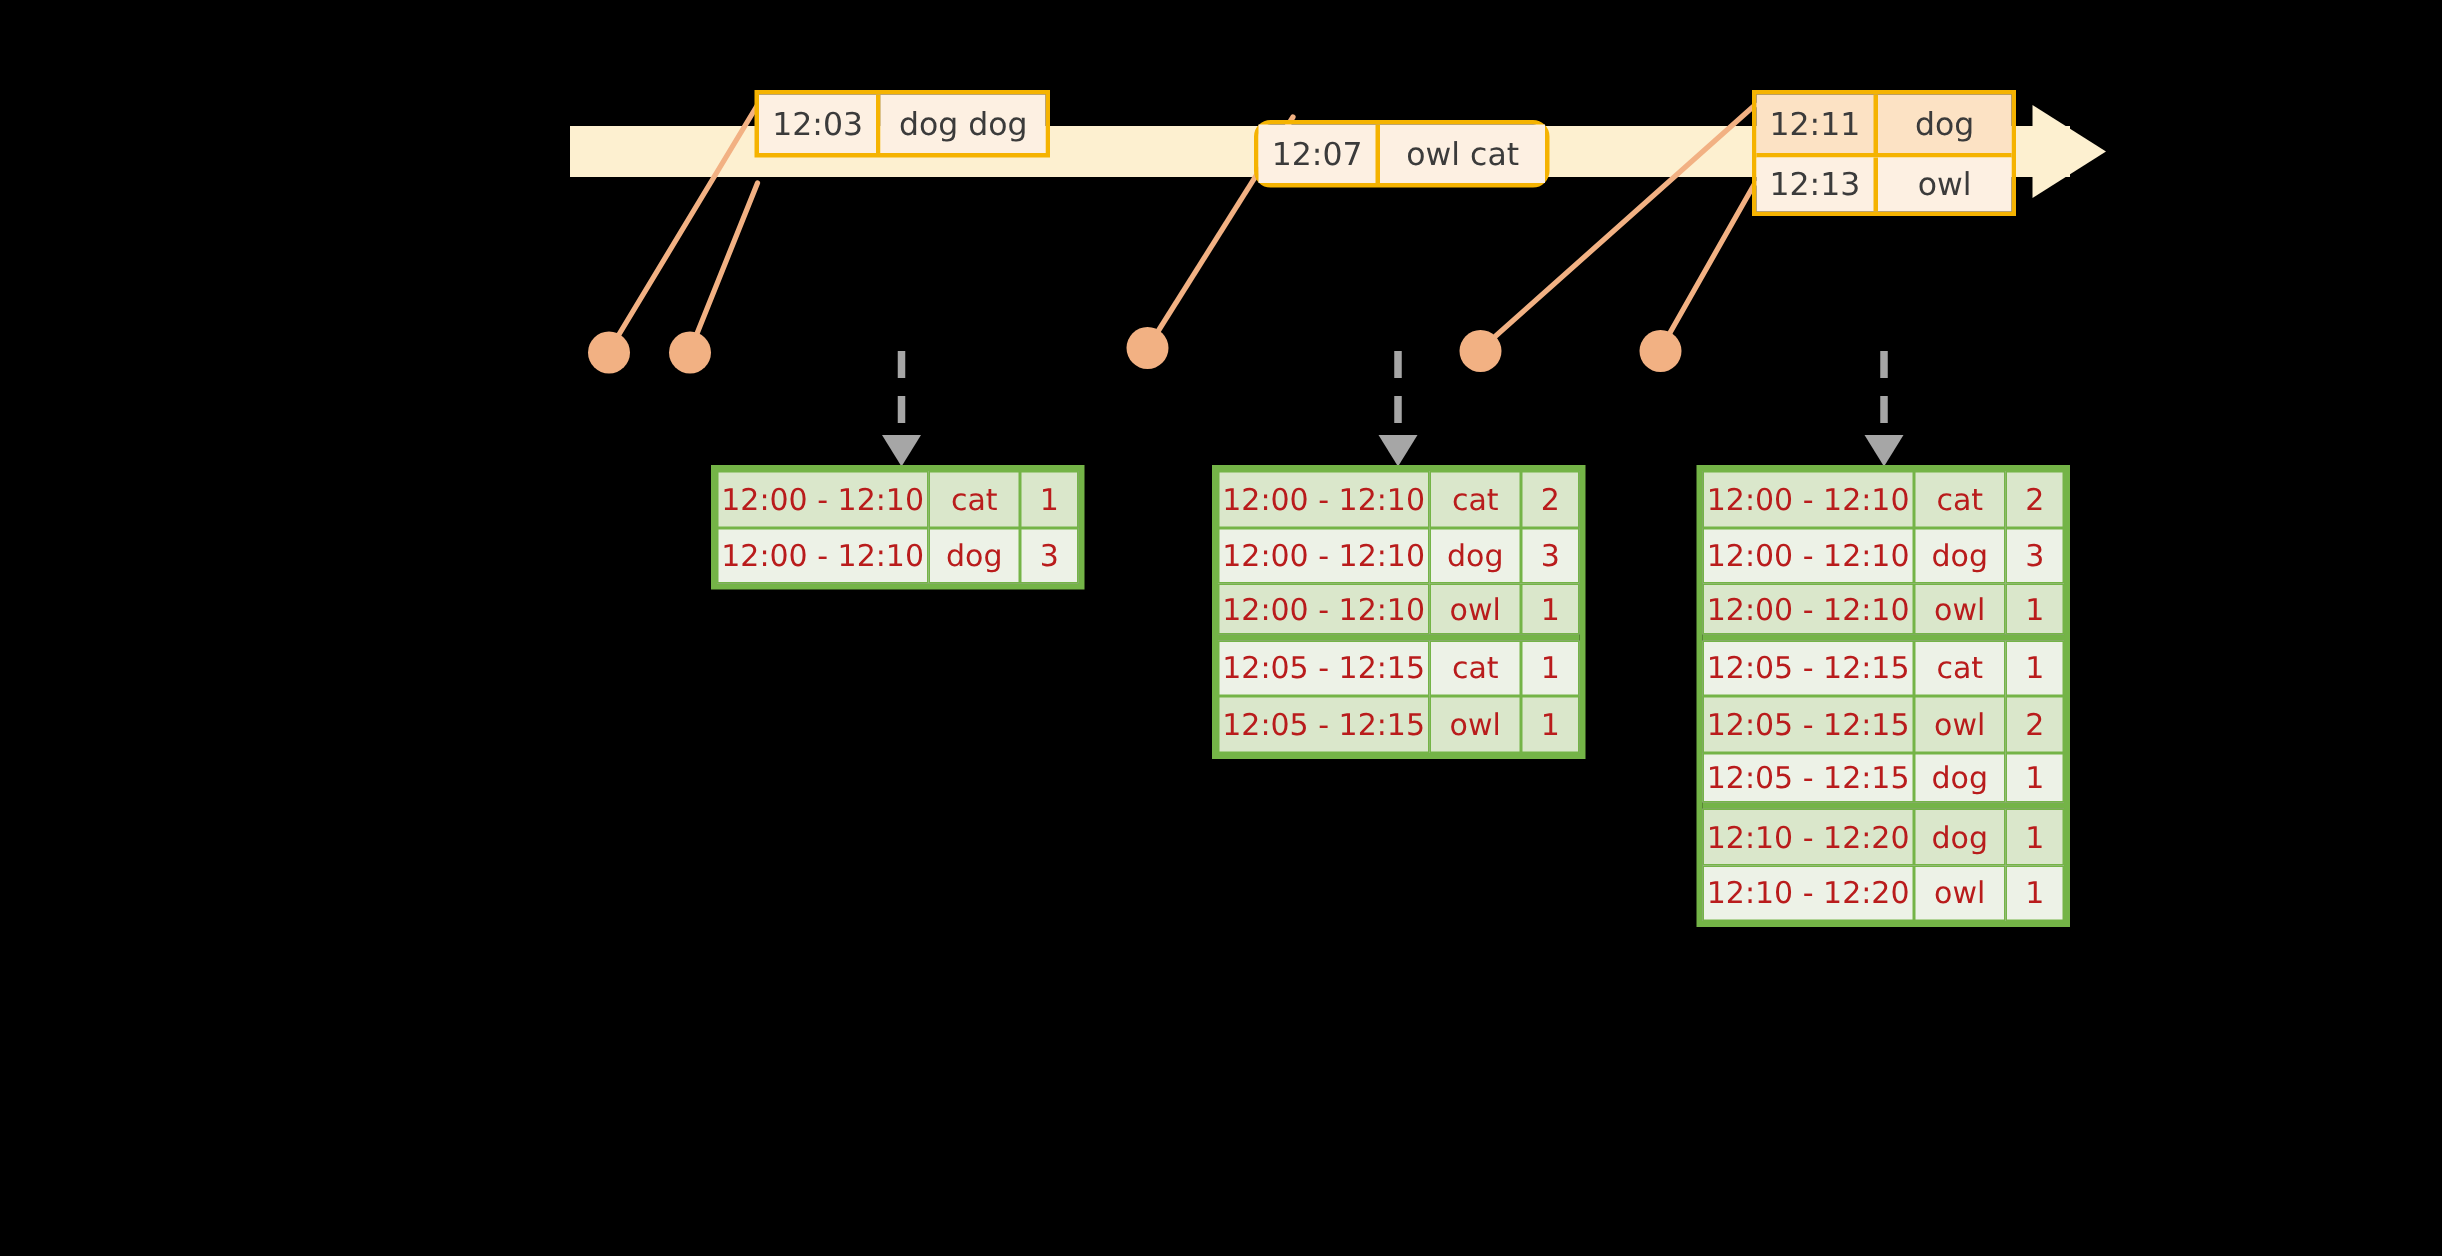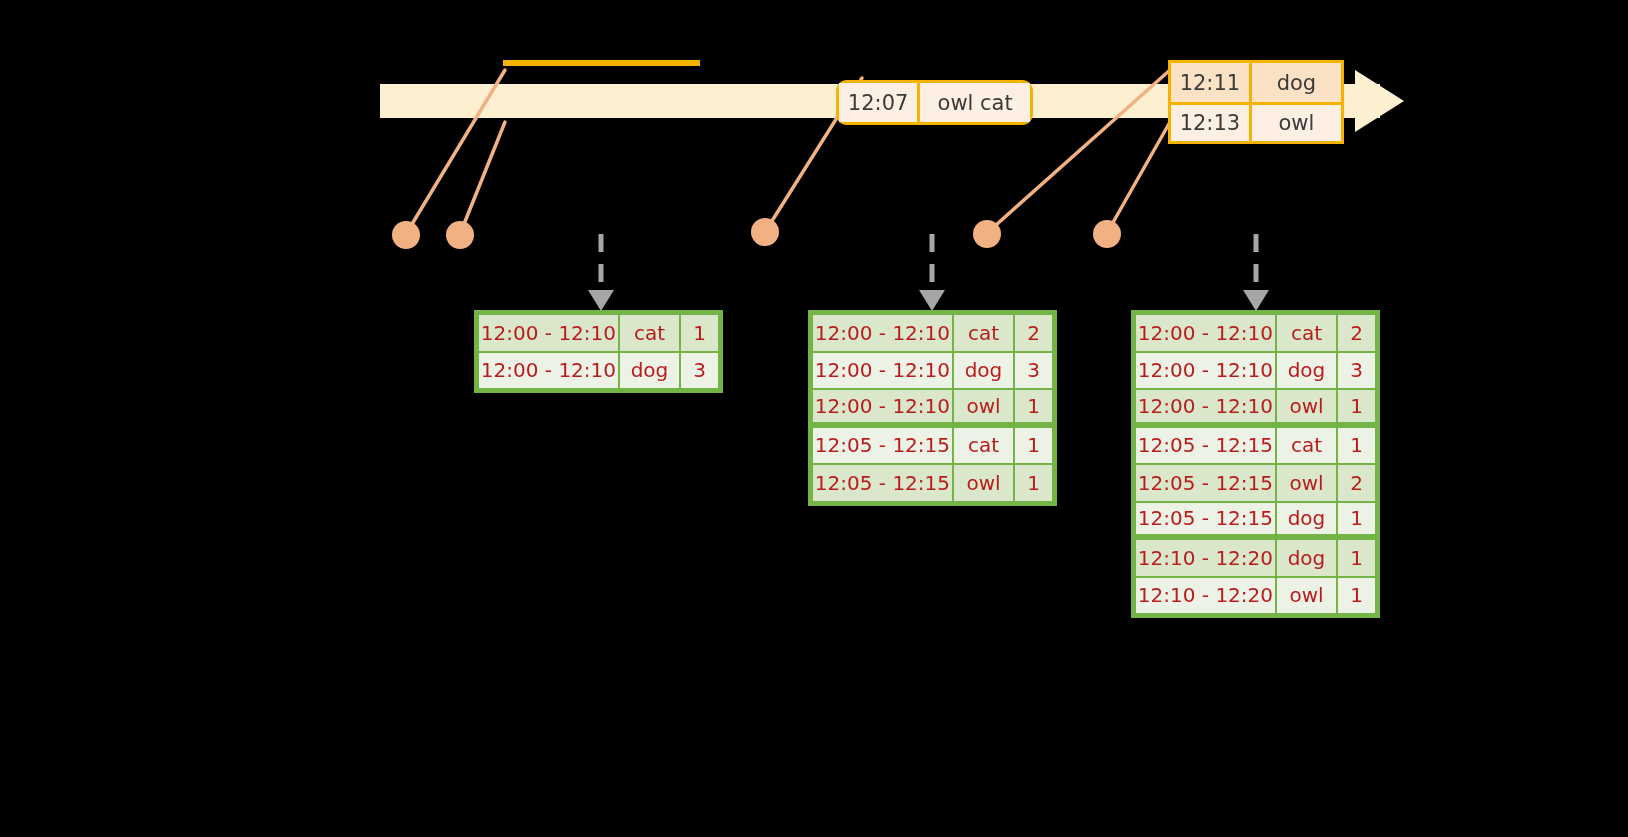--- a/index.html
+++ b/index.html
@@ -130,20 +130,24 @@
         <polygon points="919,290 945,290 932,311" stroke="none"></polygon>
       </g>
       <g>
         <line x1="1256" y1="234" x2="1256" y2="292" stroke-dasharray="18,12"></line>
         <polygon points="1243,290 1269,290 1256,311" stroke="none"></polygon>
       </g>
     </g>
   </svg>
 
   <div class="evt-group" style="left:503px; top:60px; width:197px;">
+    <div class="evt-row shade-b">
+      <div class="evt-time">12:03</div>
+      <div class="evt-text">dog dog</div>
+    </div>
   </div>
 
   <div class="evt-group" style="left:836px; top:80px; width:197px;border-radius:11px;">
     <div class="evt-row shade-b">
       <div class="evt-time">12:07</div>
       <div class="evt-text">owl cat</div>
     </div>
   </div>
 
   <div class="evt-group" style="left:1168px; top:60px; width:176px;">

